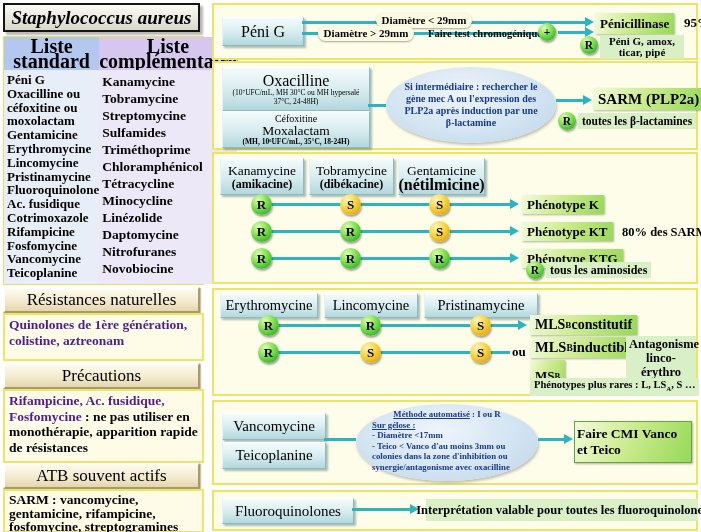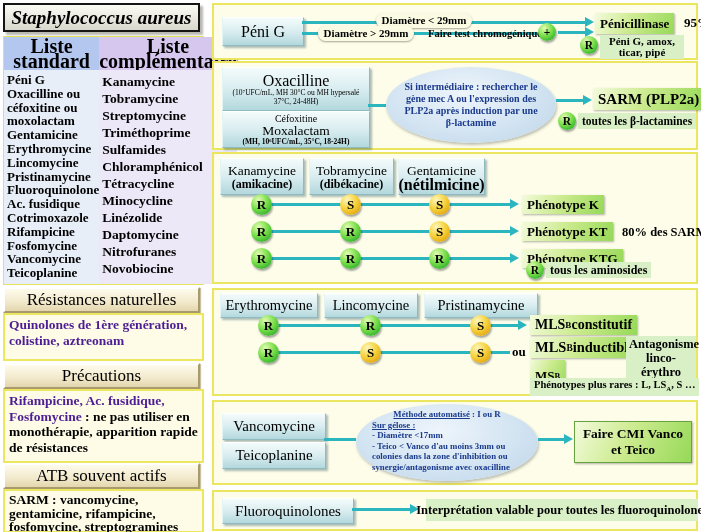--- a/index.html
+++ b/index.html
@@ -81,22 +81,22 @@
         <div>Vancomycine</div>
         <div>Teicoplanine</div>
       </div>
     </div>
     <div class="lcol" id="cmp">
       <div class="lhdr">Liste complémentaire</div>
       <div class="lbody">
         <div>Kanamycine</div>
         <div>Tobramycine</div>
         <div>Streptomycine</div>
+        <div>Sulfamides</div>
         <div>Triméthoprime</div>
-        <div>Sulfamides</div>
         <div>Chloramphénicol</div>
         <div>Tétracycline</div>
         <div>Minocycline</div>
         <div>Linézolide</div>
         <div>Daptomycine</div>
         <div>Nitrofuranes</div>
         <div>Novobiocine</div>
       </div>
     </div>
   </div>
@@ -230,21 +230,21 @@
     <div class="dbox" style="left:8px;top:40px;width:102px;height:25px;font-size:15px">Teicoplanine</div>
     <div class="hline" style="left:110px;top:36px;width:32px"></div>
     <div class="ell" style="left:142px;top:2px;width:182px;height:77px;font-size:8.8px;line-height:10.6px;padding:5px 16px 0;box-sizing:border-box">
       <div style="text-align:center"><span class="u">Méthode automatisé</span><span> : I ou R</span></div>
       <div class="u">Sur gélose :</div>
       <div>- Diamètre &lt;17mm</div>
       <div>- Teico &lt; Vanco d'au moins 3mm ou colonies dans la zone d'inhibition ou synergie/antagonisme avec oxacilline</div>
     </div>
     <div class="hline" style="left:324px;top:36px;width:26px"></div>
     <div class="ah" style="left:350px;top:32px"></div>
-    <div class="ggrad" style="left:360px;top:19px;height:40px;width:112px;white-space:normal;text-align:center;justify-content:center;font-size:13.5px;line-height:16px;border:1px solid #69a341;padding:0 2px">Faire CMI Vanco et Teico</div>
+    <div class="ggrad" style="left:360px;top:19px;height:40px;width:112px;white-space:normal;justify-content:center;font-size:13.5px;line-height:16px;border:1px solid #69a341;padding:0 2px">Faire CMI Vanco et Teico</div>
   </div>
 
   <div class="panel" style="top:490px;height:37px">
     <div class="dbox" style="left:8px;top:6px;width:130px;height:24px;font-size:15px">Fluoroquinolones</div>
     <div class="hline" style="left:138px;top:16px;width:58px"></div>
     <div class="ah" style="left:196px;top:12px"></div>
     <div class="pale" style="left:212px;top:7px;width:264px;height:22px;display:flex;align-items:center;justify-content:center;font-size:12.5px">Interprétation valable pour toutes les fluoroquinolones</div>
   </div>
 
 </div>

